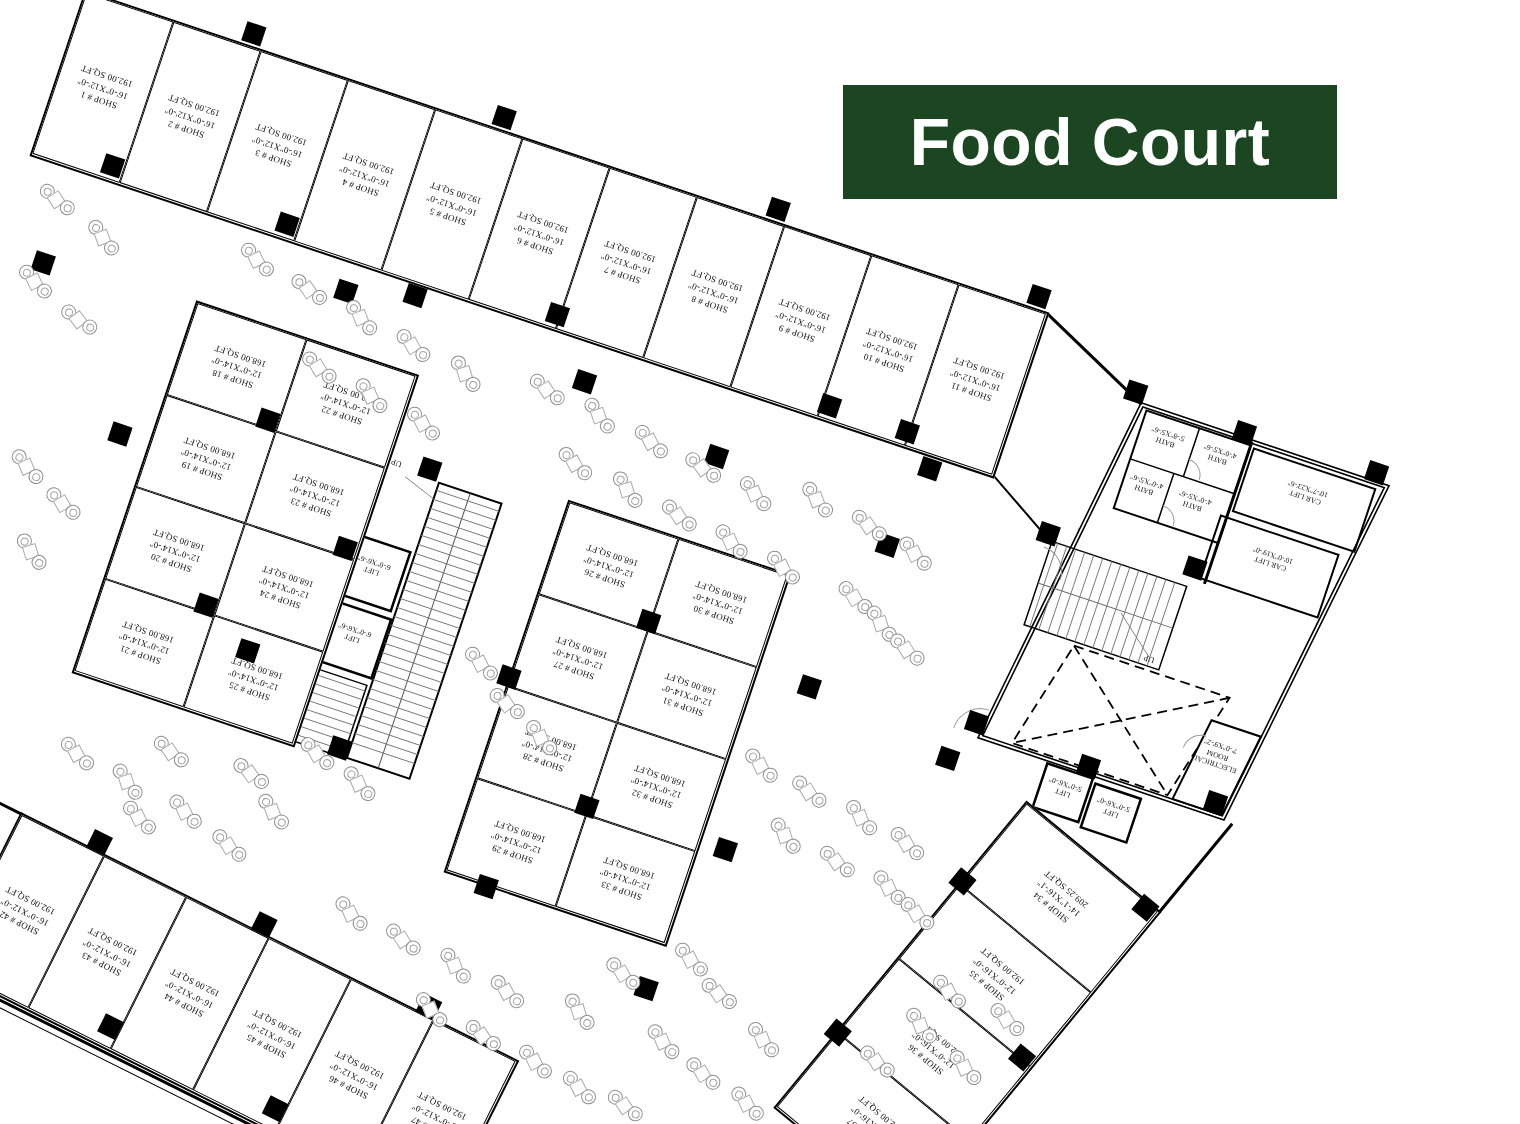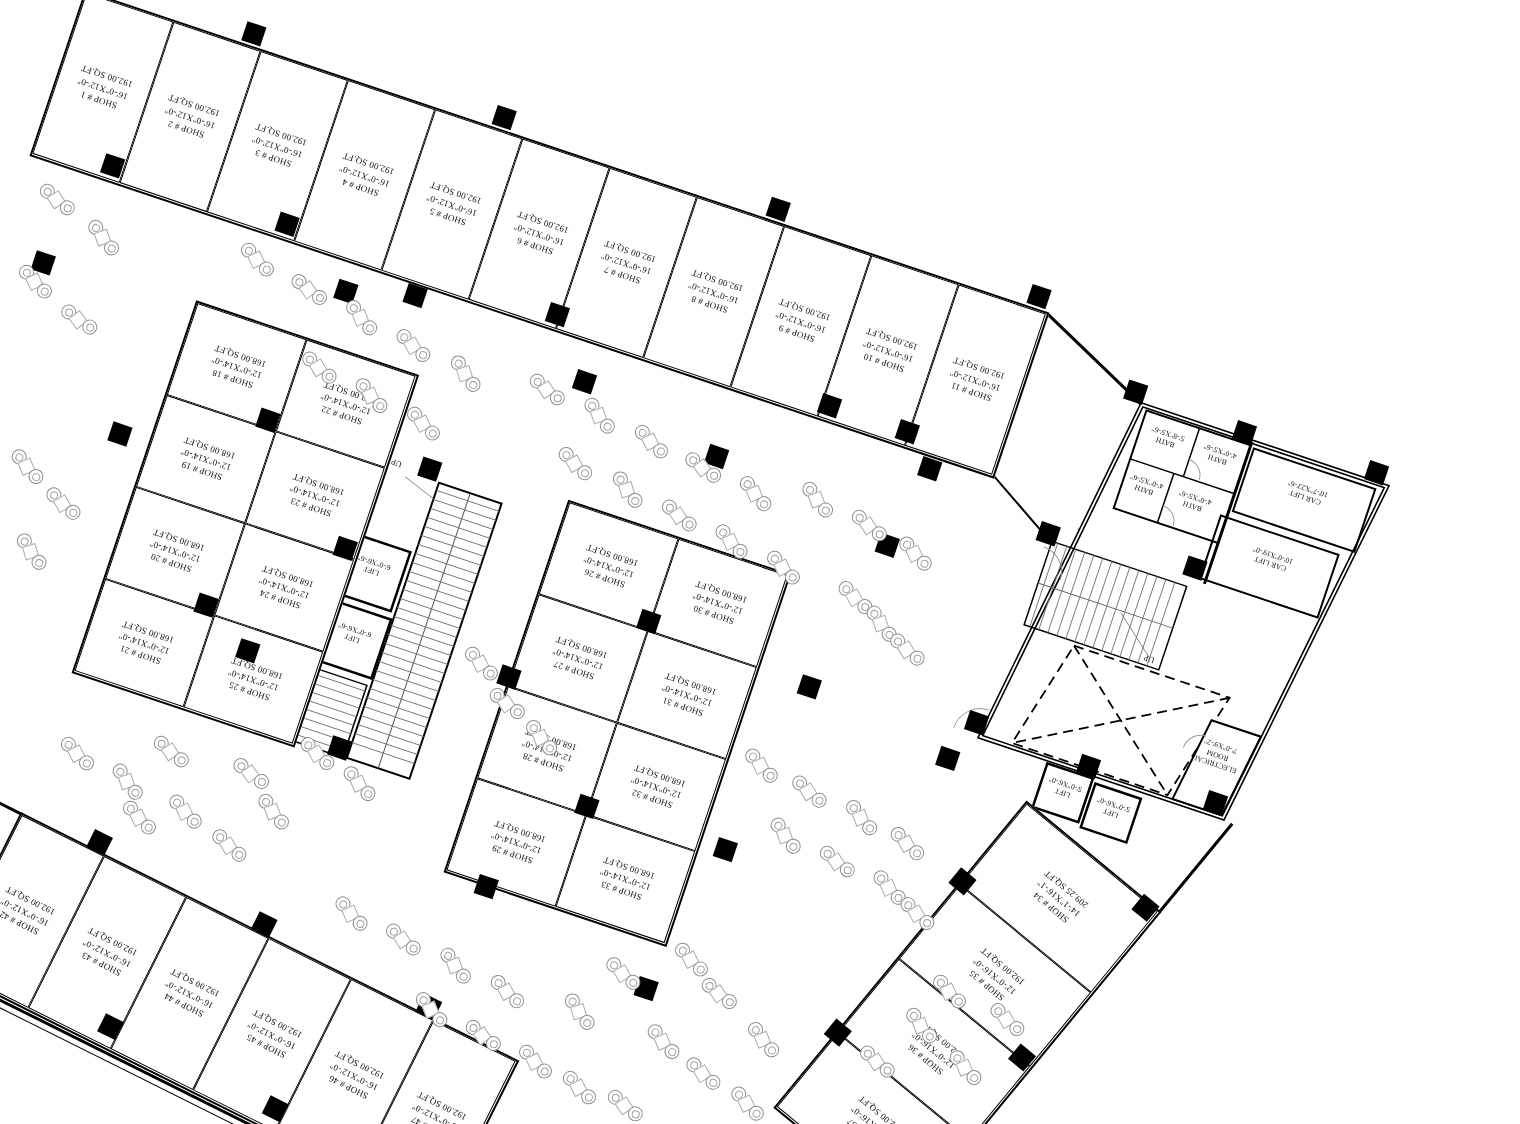--- a/index.html
+++ b/index.html
@@ -876,14 +876,17 @@
         <span class="dm"></span>
         <span class="ch c2"></span>
       </div>
       <div class="tbl" style="left: 728px; top: 1092px; transform: rotate(20deg);">
         <span class="ch c1"></span>
         <span class="dm"></span>
         <span class="ch c2"></span>
       </div>
     </div>
 
+  <div id="banner" style="background: rgb(28, 69, 34); color: rgb(255, 255, 255);">
+    <span>Food Court</span>
+  </div>
 
 </div>
 
 </body></html>

